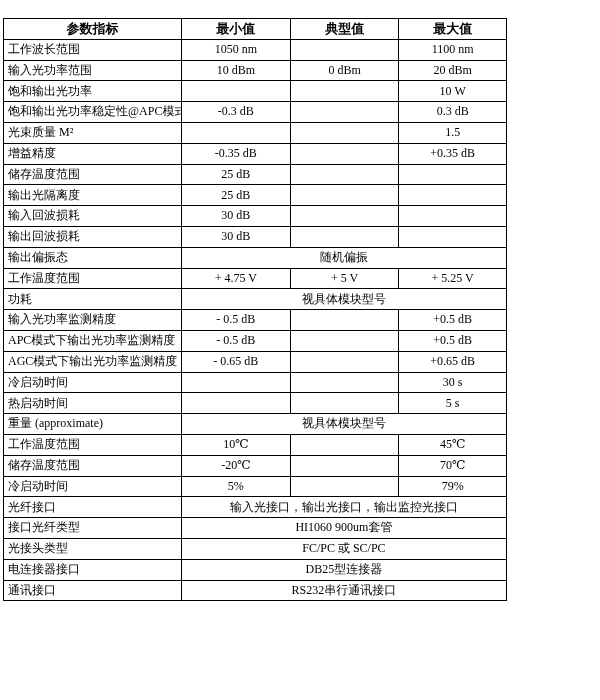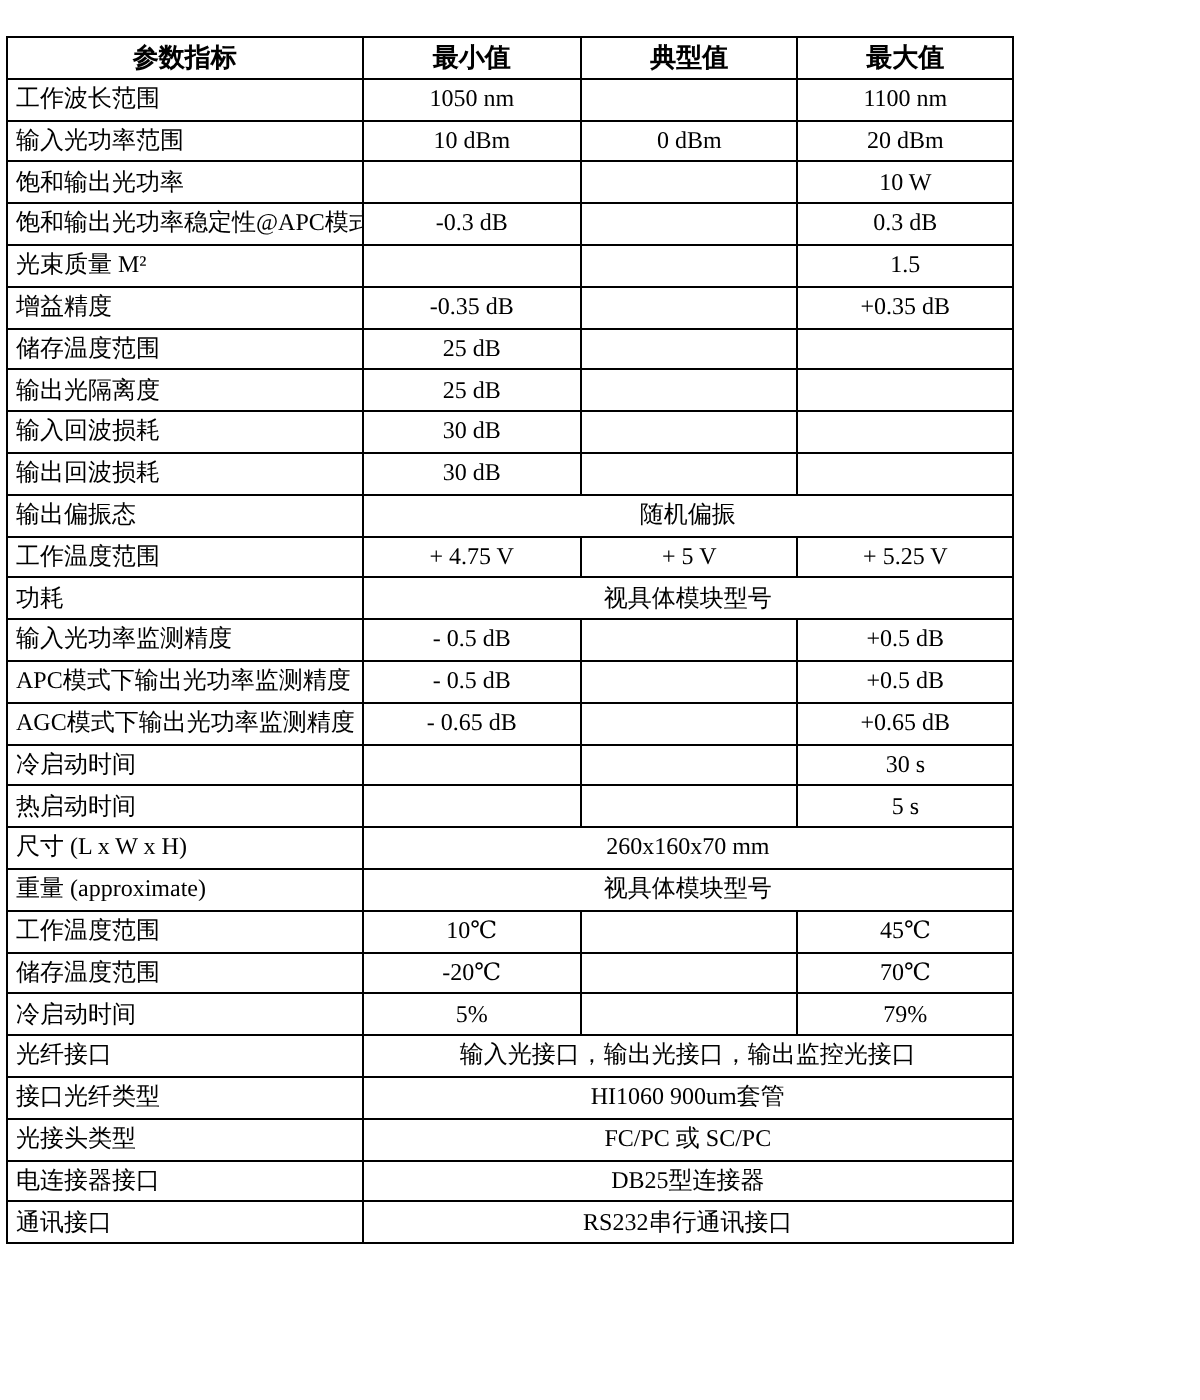--- a/index.html
+++ b/index.html
@@ -176,24 +176,20 @@
           <td class="value-cell"></td>
           <td class="value-cell">30 s</td>
         </tr>
         <tr>
           <td class="param-cell">热启动时间</td>
           <td class="value-cell"></td>
           <td class="value-cell"></td>
           <td class="value-cell">5 s</td>
         </tr>
         <tr>
-          <td class="param-cell">尺寸  (L x W x H)</td>
-          <td colspan="3" class="merged-center">260x160x70 mm</td>
-        </tr>
-        <tr>
           <td class="param-cell">重量  (approximate)</td>
           <td colspan="3" class="merged-center">视具体模块型号</td>
         </tr>
         <tr>
           <td class="param-cell">工作温度范围</td>
           <td class="value-cell">10℃</td>
           <td class="value-cell"></td>
           <td class="value-cell">45℃</td>
         </tr>
         <tr>

